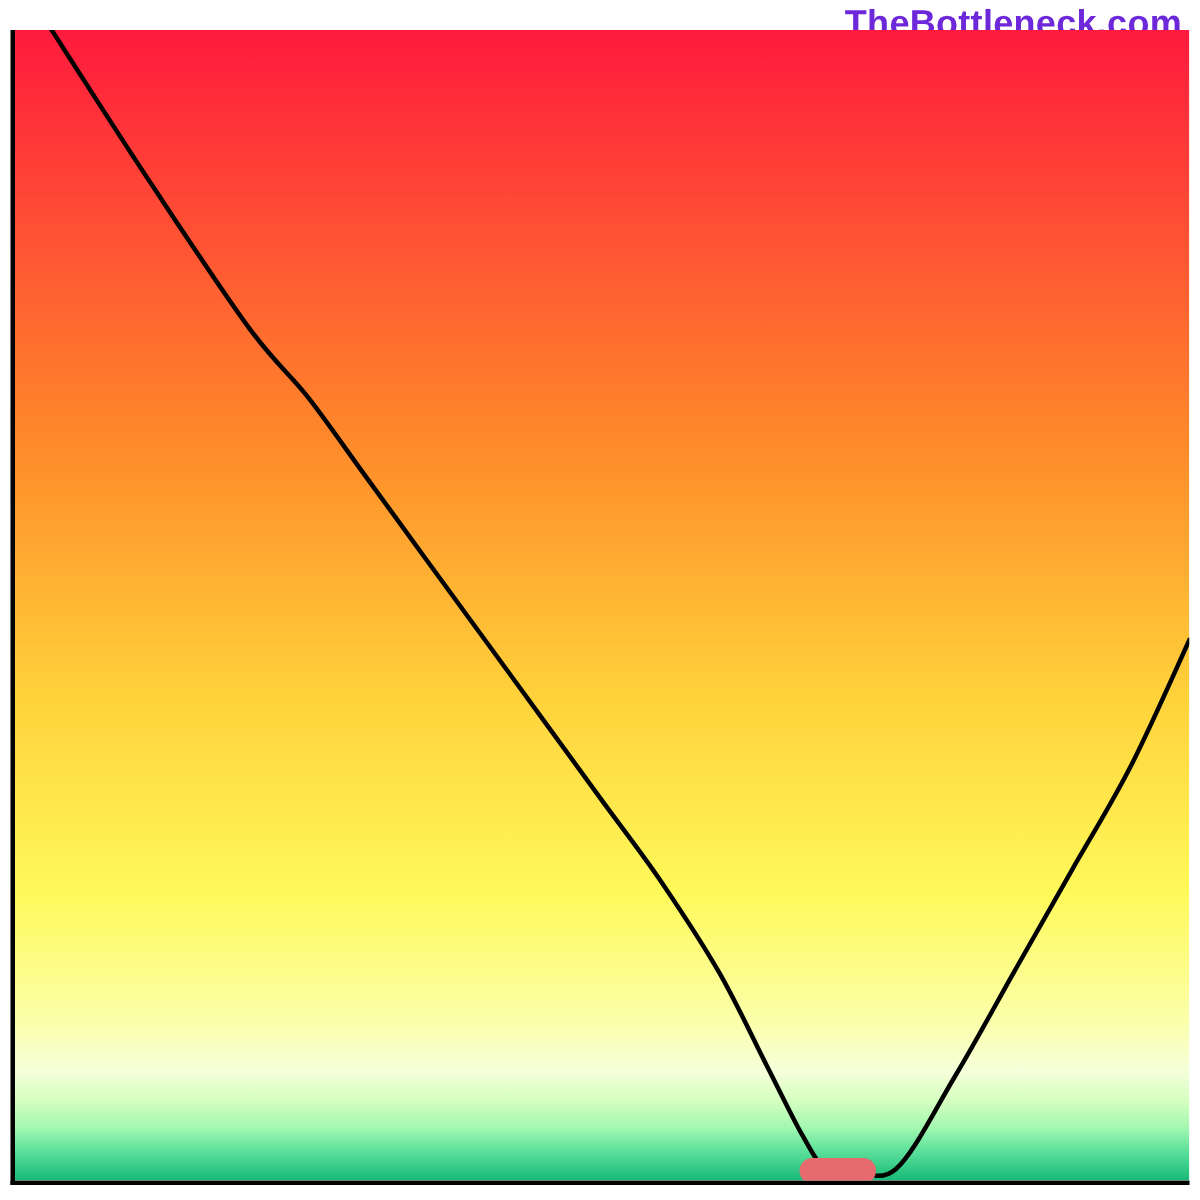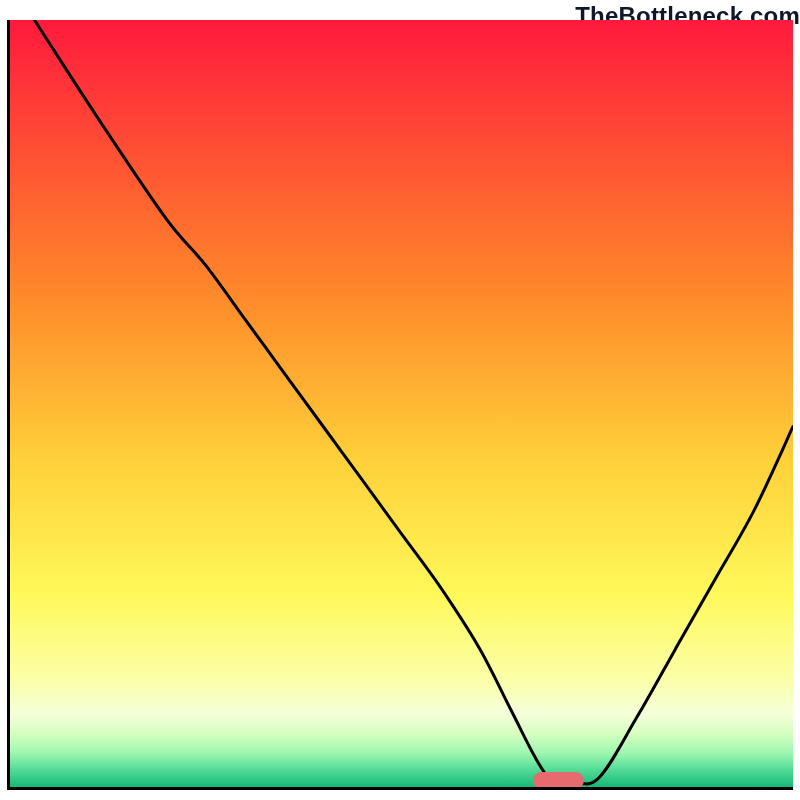--- a/index.html
+++ b/index.html
@@ -11,25 +11,25 @@
     background: #fff;
   }
   .frame {
     position: relative;
     width: 800px;
     height: 800px;
   }
   .watermark {
     position: absolute;
     top: 2px;
-    right: 0;
+    right: 12px;
     font-family: Arial, Helvetica, sans-serif;
     font-size: 24px;
     font-weight: 600;
-    color: #0f172a;
+    color: #6d28d9;
     letter-spacing: 0.2px;
   }
   .plot-clip {
     position: absolute;
     left: 7px;
     top: 20px;
     width: 786px;   
     height: 770px;  
     overflow: hidden;
     border-left: 3px solid #000;

